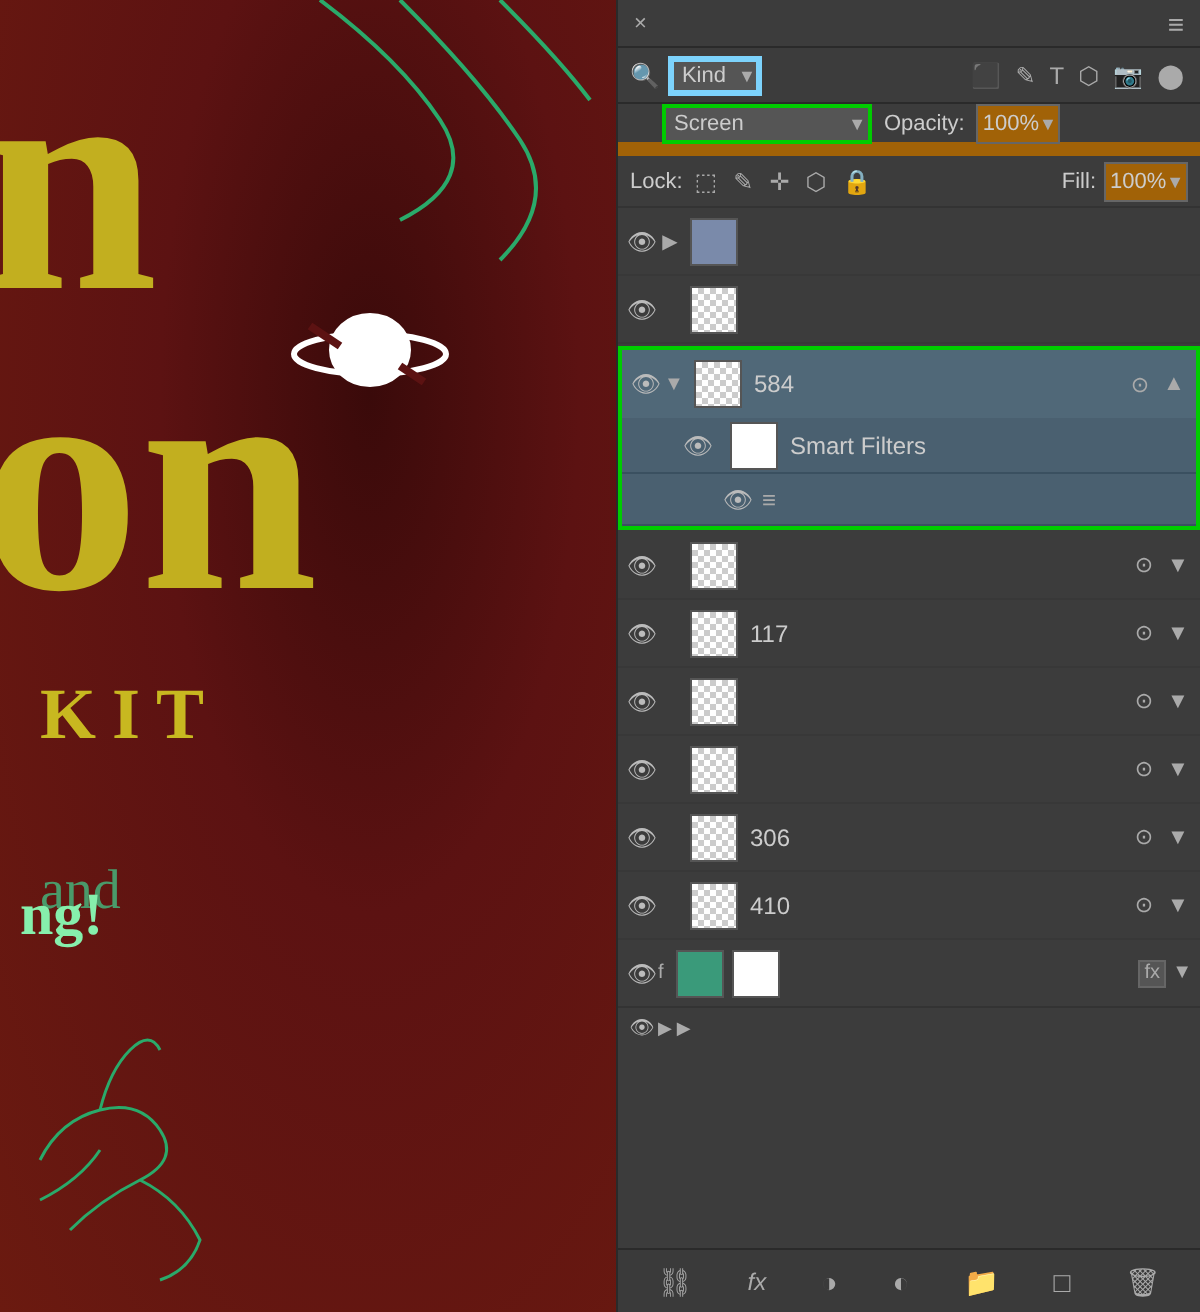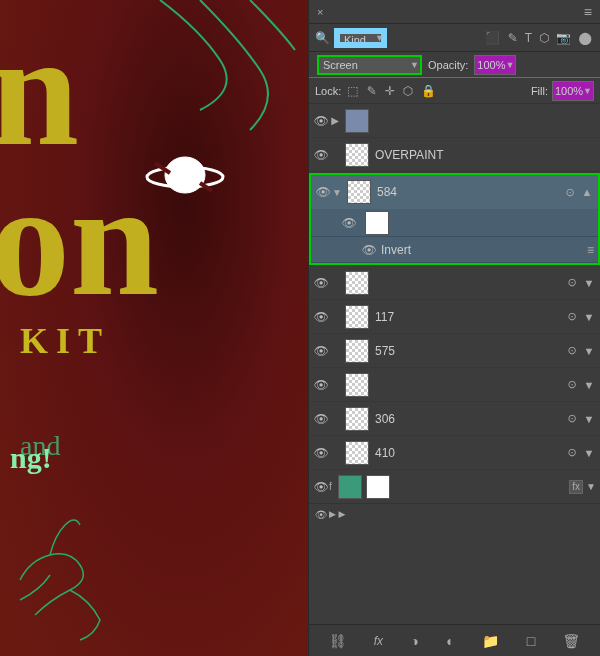--- a/index.html
+++ b/index.html
@@ -39,21 +39,21 @@
       left: -10px;
       font-size: 160px;
       font-weight: 900;
       color: #c8b820;
       font-family: Georgia, serif;
       opacity: 0.95;
       line-height: 1;
     }
     .canvas-text-kit {
       position: absolute;
-      top: 320px;
+      top: 336px;
       left: 20px;
       font-size: 36px;
       font-weight: 700;
       color: #c8b820;
       font-family: Georgia, serif;
       letter-spacing: 8px;
     }
     .canvas-text-and {
       position: absolute;
       top: 430px;
@@ -159,25 +159,25 @@
       color: #aaa;
       font-size: 12px;
       padding: 1px 2px;
       cursor: pointer;
     }
 
     
     .toolbar-row2 {
       display: flex;
       align-items: center;
-      padding: 3px 8px;
+      padding: 3px 22px;
       gap: 6px;
       height: 26px;
       background: #3c3c3c;
-      border-bottom: 1px solid #a16207;
+      border-bottom: 7px solid #a16207;
     }
 
     .opacity-label {
       color: #ccc;
       font-size: 11px;
     }
 
     
     .toolbar-row3 {
       display: flex;
@@ -427,21 +427,21 @@
     }
 
     .select-wrapper {
       position: relative;
       display: inline-flex;
       align-items: center;
     }
 
     .select-dropdown {
       background: #555;
-      border: 6px solid #7dd3fc;
+      border: 3px solid #7dd3fc;
       color: #ccc;
       font-size: 11px;
       padding: 0 4px;
       height: 20px;
       appearance: none;
       cursor: pointer;
       padding-right: 14px;
     }
 
     .select-arrow {
@@ -471,21 +471,21 @@
       width: 105px;
     }
 
     .opacity-wrapper {
       position: relative;
       display: inline-flex;
       align-items: center;
     }
 
     .opacity-input {
-      background: #a21caf;
+      background: #a16207;
       border: 1px solid #666;
       color: #ccc;
       font-size: 11px;
       padding: 0 2px;
       height: 20px;
       width: 42px;
     }
 
     .opacity-arrow {
       position: absolute;
@@ -587,44 +587,43 @@
     <div class="layer-row">
       <span class="eye-icon">👁</span>
       <span class="expand-arrow">▶</span>
       <div class="folder-thumb"></div>
     </div>
 
     <div class="layer-row">
       <span class="eye-icon">👁</span>
       <span class="expand-arrow">&nbsp;</span>
       <div class="layer-thumb thumb-checker"></div>
-      <span class="layer-name">OVERPAINT</span>
     </div>
 
     <div style="border: 2px solid #00cc00; margin: 1px 0;">
 
       <div class="layer-row selected-active" style="border:none; background:#506878;">
         <span class="eye-icon">👁</span>
         <span class="expand-arrow">▼</span>
         <div class="layer-thumb thumb-checker"></div>
         <span class="layer-name">584</span>
         <div class="layer-end-icons">
           <span class="layer-end-icon">⊙</span>
           <span class="layer-end-icon">▲</span>
         </div>
       </div>
 
       <div class="smart-filter-row">
         <span class="eye-icon" style="margin-right:4px;">👁</span>
         <div class="layer-thumb thumb-white" style="background:white;border:1px solid #555;"></div>
+        <span class="layer-name">Smart Filters</span>
       </div>
 
       <div class="invert-row">
         <span class="eye-icon" style="width:16px;margin-right:4px;">👁</span>
-        <span class="invert-name">Invert</span>
         <span class="invert-end">≡</span>
       </div>
 
     </div>
 
     <div class="layer-row">
       <span class="eye-icon">👁</span>
       <span class="expand-arrow">&nbsp;</span>
       <div class="layer-thumb thumb-checker"></div>
       <div class="layer-end-icons">
@@ -641,21 +640,20 @@
       <div class="layer-end-icons">
         <span class="layer-end-icon">⊙</span>
         <span class="layer-end-icon">▼</span>
       </div>
     </div>
 
     <div class="layer-row">
       <span class="eye-icon">👁</span>
       <span class="expand-arrow">&nbsp;</span>
       <div class="layer-thumb thumb-checker"></div>
-      <span class="layer-name">575</span>
       <div class="layer-end-icons">
         <span class="layer-end-icon">⊙</span>
         <span class="layer-end-icon">▼</span>
       </div>
     </div>
 
     <div class="layer-row">
       <span class="eye-icon">👁</span>
       <span class="expand-arrow">&nbsp;</span>
       <div class="layer-thumb thumb-checker"></div>

